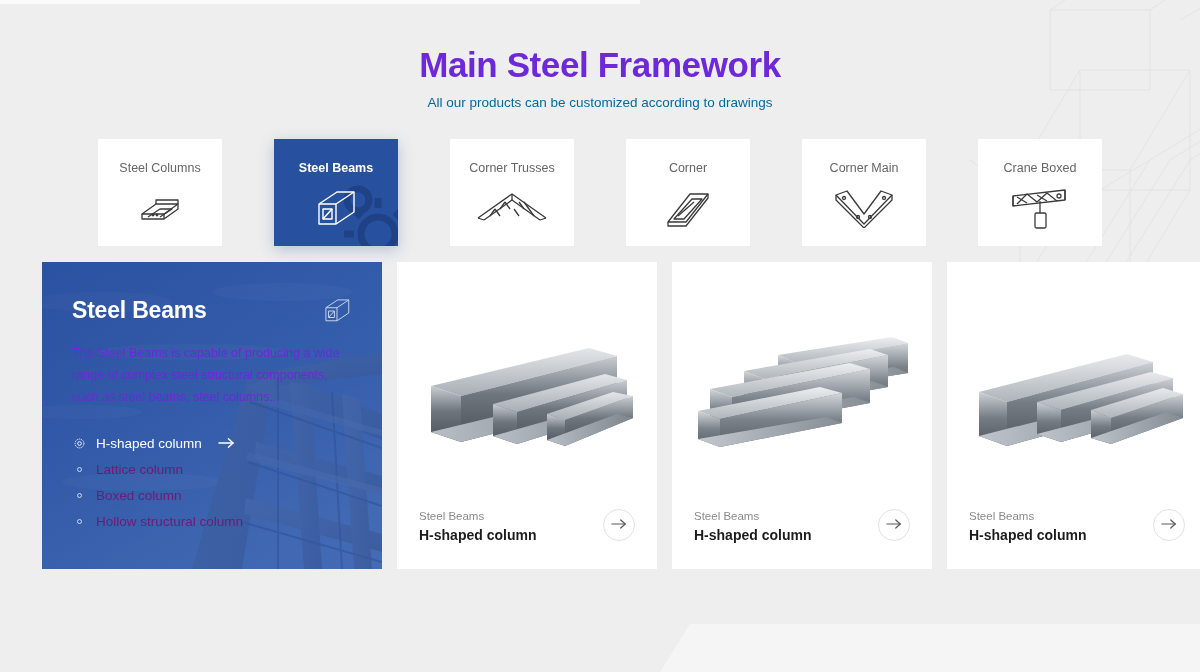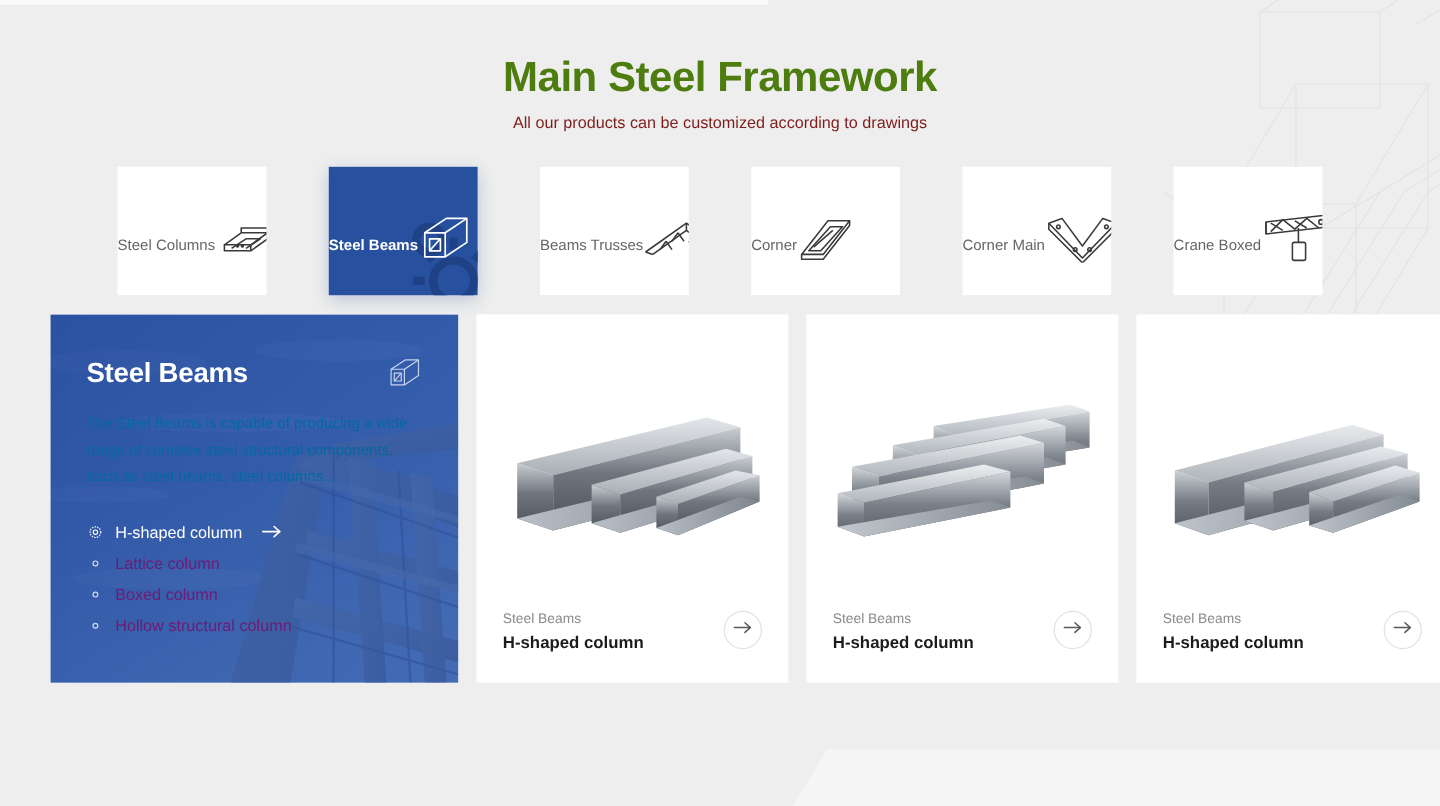--- a/index.html
+++ b/index.html
@@ -41,44 +41,45 @@
     pointer-events: none;
   }
 
   
   .page { position: relative; z-index: 2; }
 
   .header { text-align: center; padding-top: 45px; }
   .page-title {
     font-size: 35px;
     font-weight: bold;
-    color: #4d7c0f;
+    color: #6d28d9;
     letter-spacing: -.4px;
   }
   .page-subtitle {
     font-size: 13.5px;
-    color: #7f1d1d;
+    color: #0369a1;
     margin-top: 10px;
   }
 
   
   .tab-row {
     position: absolute;
     top: 139px; left: 98px;
     width: 1004px;
     display: flex;
     justify-content: space-between;
   }
   .tab {
     width: 124px;
     height: 107px;
     background: #ffffff;
     position: relative;
     overflow: hidden;
     display: flex;
+    flex-direction: column;
     align-items: center;
     cursor: pointer;
   }
   .tab-label {
     margin-top: 22px;
     font-size: 12.5px;
     color: #666666;
     white-space: nowrap;
     position: relative;
     z-index: 2;
@@ -138,21 +139,21 @@
   .feature-corner-icon {
     position: absolute;
     top: 34px; right: 30px;
     z-index: 3;
     line-height: 0;
   }
   .feature-desc {
     margin-top: 18px;
     font-size: 12.5px;
     line-height: 22px;
-    color: #0369a1;
+    color: #6d28d9;
     max-width: 280px;
   }
   .feature-list { margin-top: 22px; list-style: none; }
   .feature-list li {
     display: flex;
     align-items: center;
     gap: 10px;
     font-size: 13.5px;
     color: #701a75;
     height: 26px;
@@ -278,21 +279,21 @@
           <path d="M6 16 L24 4 L41 4 L41 24 L23 36 L6 36 Z"></path>
           <path d="M6 16 L23 16 L23 36"></path>
           <path d="M23 16 L41 4"></path>
           <rect x="10" y="21" width="9" height="10"></rect>
           <path d="M10 31 L19 21"></path>
         </svg>
       </div>
     </div>
 
     <div class="tab">
-      <div class="tab-label">Beams Trusses</div>
+      <div class="tab-label">Corner Trusses</div>
       <div class="tab-icon">
         <svg width="72" height="38" viewBox="0 0 72 38" fill="none" stroke="#3a3a3a" stroke-width="1.3" stroke-linejoin="round">
           <path d="M2 30 L36 6 L70 30"></path>
           <path d="M8 32 L36 12 L64 32"></path>
           <path d="M2 30 L8 32 M70 30 L64 32"></path>
           <path d="M14 28 L19 21 M24 21 L29 14 M36 6 L36 12 M43 14 L48 21 M53 21 L58 28"></path>
           <path d="M19 21 L24 28 M29 14 L34 21 M38 21 L43 28 M48 14 L53 21"></path>
         </svg>
       </div>
     </div>

